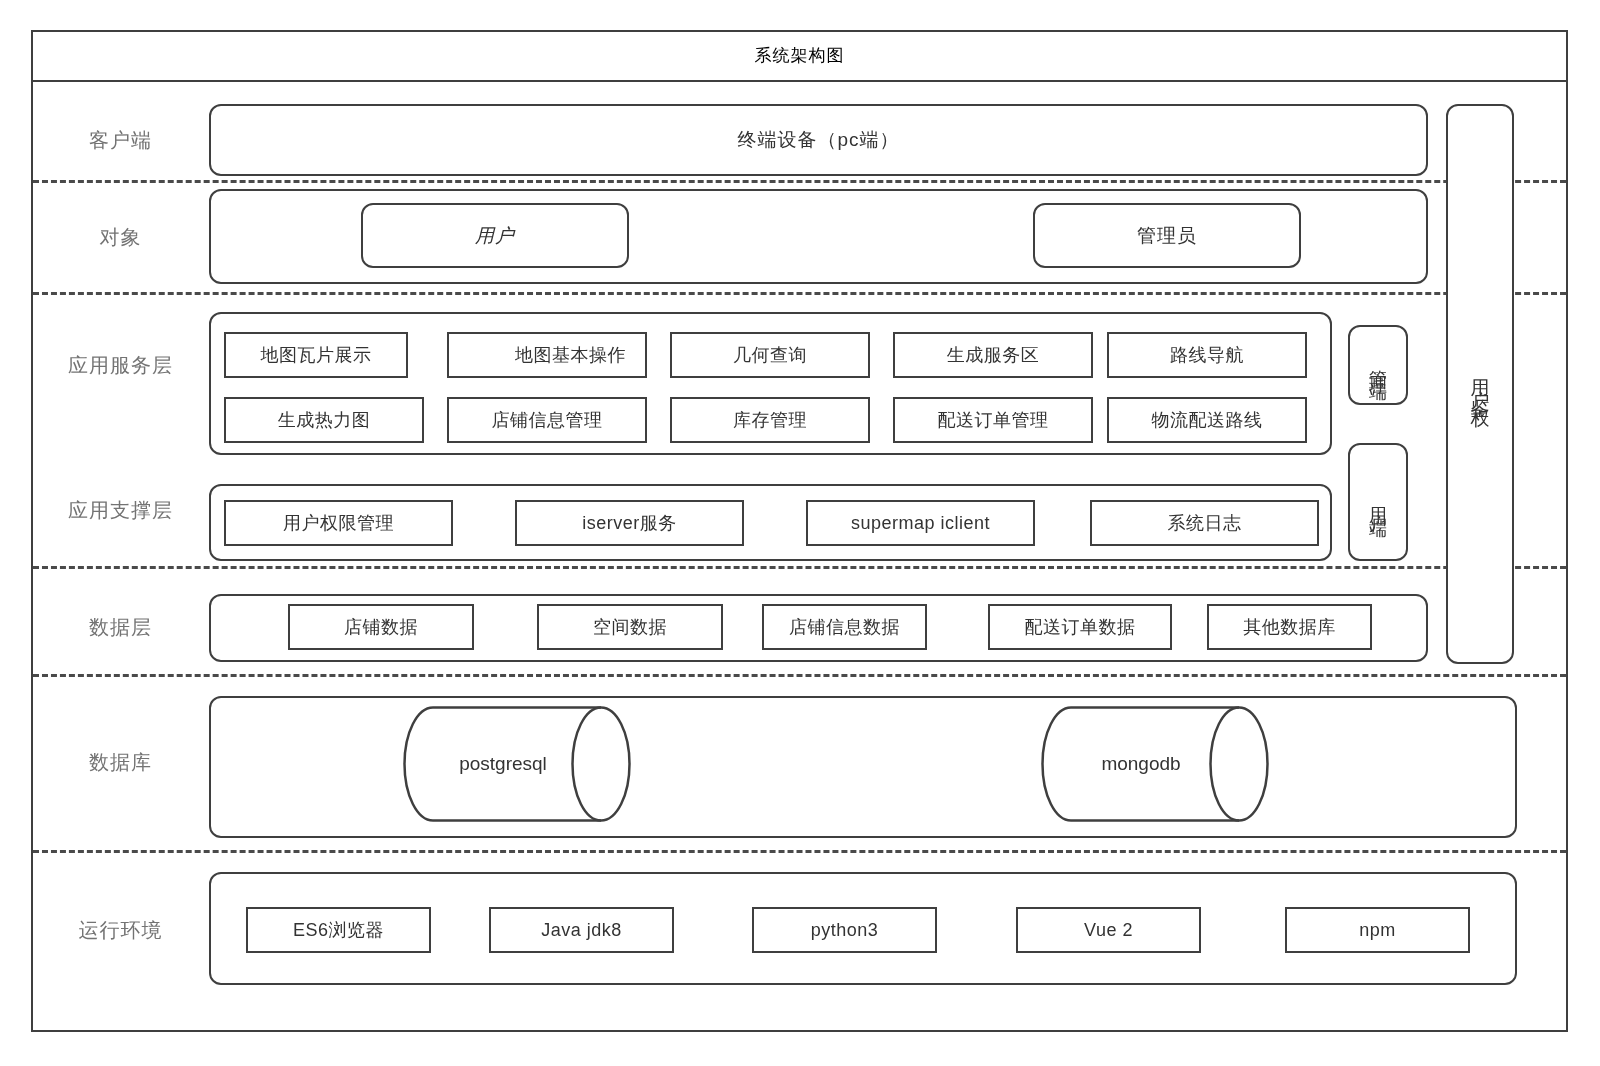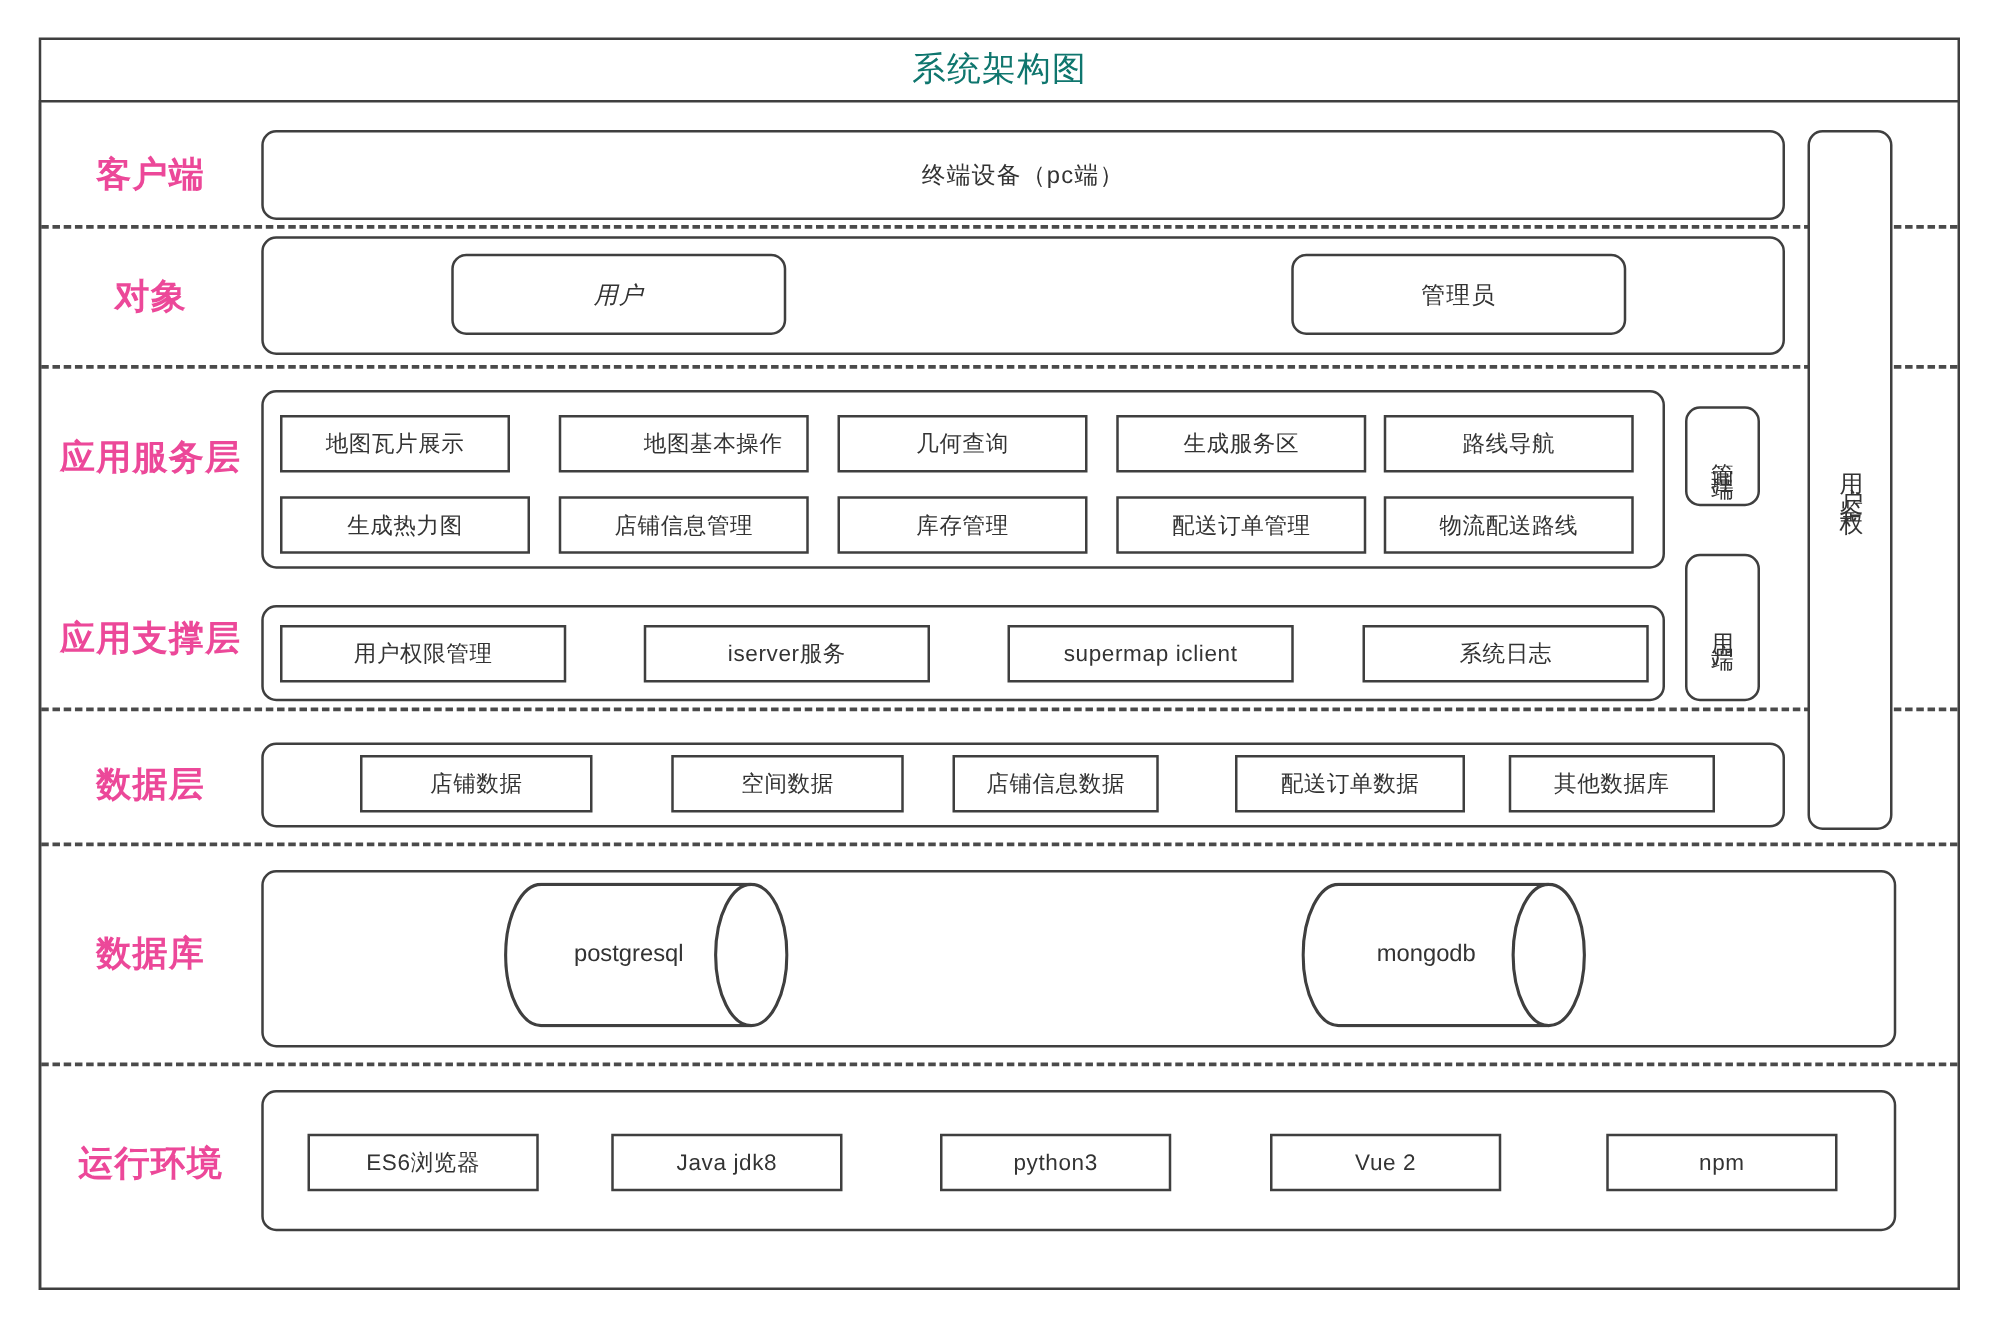--- a/index.html
+++ b/index.html
@@ -47,29 +47,29 @@
   }
 
   .dashed-divider {
     border: 0;
     border-top: 3px dashed #4a4a4a;
     height: 0;
   }
 
   
   .title-text {
-    font-size: 27px;
+    font-size: 17px;
     letter-spacing: 1px;
-    color: #0f766e;
+    color: #000000;
   }
   .layer-label {
-    font-size: 28px;
-    font-weight: bold;
+    font-size: 20px;
+    font-weight: normal;
     letter-spacing: 1px;
-    color: #ec4899;
+    color: #737373;
   }
   .node-text {
     font-size: 18px;
     letter-spacing: 0.5px;
     color: #333333;
   }
   .node-text-lg {
     font-size: 19px;
     letter-spacing: 1px;
     color: #333333;

